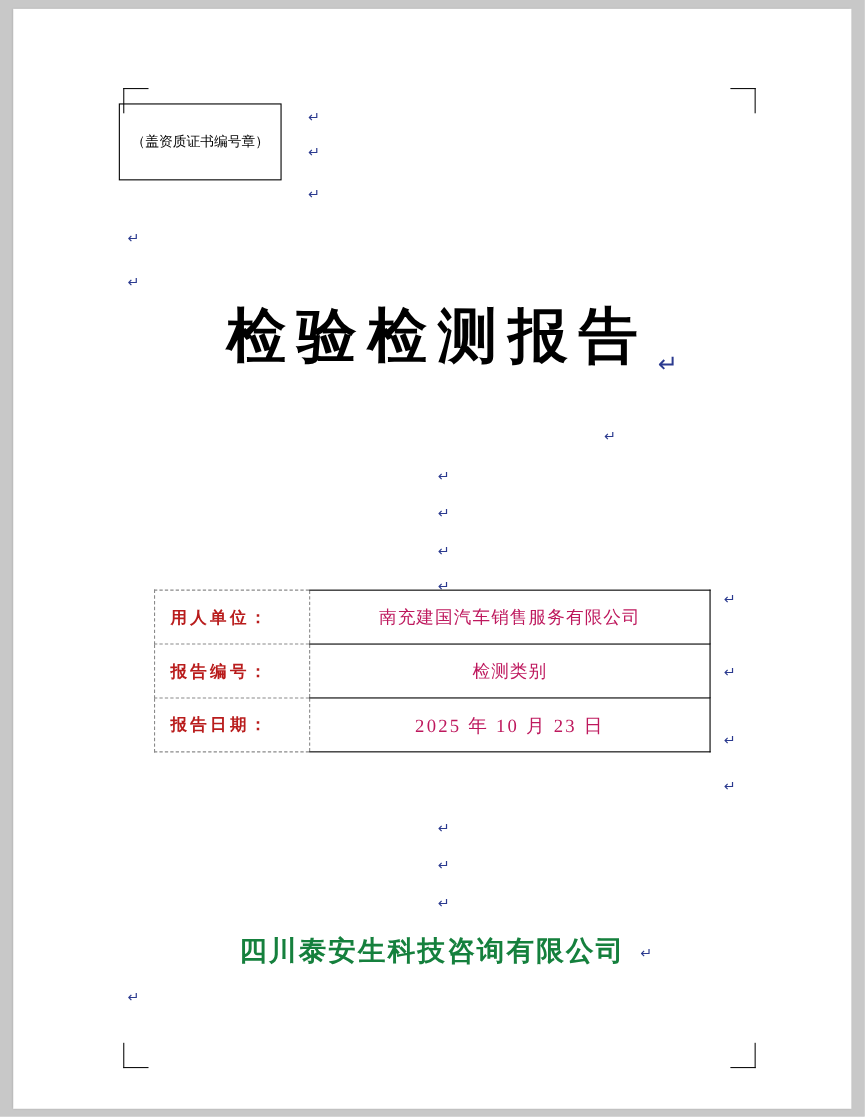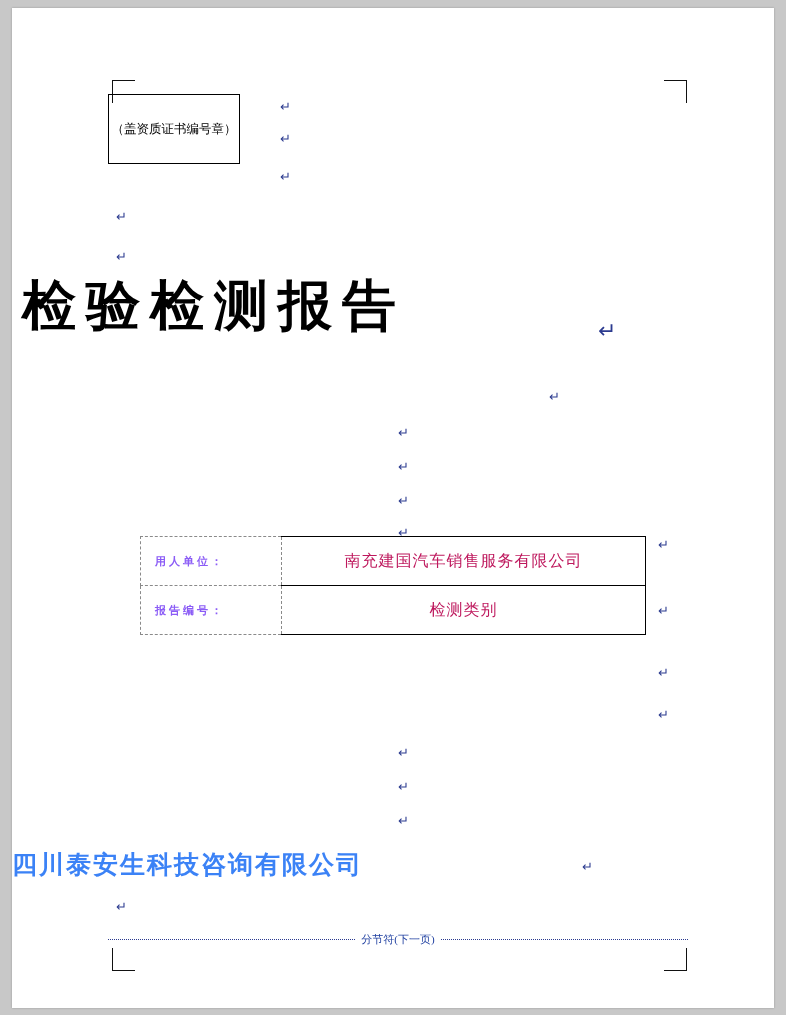--- a/index.html
+++ b/index.html
@@ -42,41 +42,42 @@
     font-family: "Liberation Serif", serif;
     line-height: 1;
     user-select: none;
   }
 
   
   .stamp-box {
     position: absolute;
     left: 96px;
     top: 86px;
-    width: 132px;
+    width: 148px;
     height: 70px;
     border: 1px solid #000;
     box-sizing: border-box;
     display: flex;
     align-items: center;
     justify-content: center;
   }
   .stamp-box .txt {
     font-size: 12.5px;
     color: #000;
     font-family: "Liberation Serif", serif;
     letter-spacing: 0px;
     white-space: nowrap;
   }
 
   .main-title {
     position: absolute;
     left: 0;
     top: 262px;
     width: 762px;
+    text-align: center;
     font-size: 54px;
     font-weight: bold;
     letter-spacing: 10px;
     color: #000;
     font-family: "Liberation Serif", serif;
     text-indent: 10px;
   }
 
   .report-no {
     position: absolute;
@@ -99,24 +100,24 @@
     border-collapse: collapse;
   }
   .info-table td {
     height: 48px;
     padding: 0;
     vertical-align: middle;
   }
   .info-table td.label {
     width: 126px;
     border: 1px dashed #8a8a8a;
-    font-size: 11px;
+    font-size: 15px;
     font-weight: bold;
     letter-spacing: 3px;
-    color: #8b5cf6;
+    color: #b91c1c;
     padding-left: 14px;
     font-family: "Liberation Serif", serif;
     white-space: nowrap;
   }
   .info-table td.value {
     border: 1px solid #000;
     border-left: none;
     text-align: center;
     font-size: 16px;
     color: #be185d;
@@ -126,24 +127,25 @@
   .info-table td.value.dateval {
     letter-spacing: 2px;
     font-size: 17px;
   }
 
   .company {
     position: absolute;
     left: 0;
     top: 840px;
     width: 762px;
+    text-align: center;
     font-size: 25px;
     font-weight: bold;
     letter-spacing: 2px;
-    color: #3b82f6;
+    color: #15803d;
     font-family: Liberation Sans, sans-serif;
   }
 
   .section-break {
     position: absolute;
     left: 96px;
     top: 924px;
     width: 580px;
     display: flex;
     align-items: center;
@@ -202,24 +204,23 @@
   <table class="info-table">
     <tbody>
       <tr>
         <td class="label">用人单位：</td>
         <td class="value">南充建国汽车销售服务有限公司</td>
       </tr>
       <tr>
         <td class="label">报告编号：</td>
         <td class="value">检测类别</td>
       </tr>
+      <tr>
+        <td class="label">报告日期：</td>
+        <td class="value dateval">2025 年 10 月 23 日</td>
+      </tr>
     </tbody>
   </table>
 
   <div class="company">四川泰安生科技咨询有限公司</div>
 
-  <div class="section-break">
-    <span class="dots"></span>
-    <span class="lbl">分节符(下一页)</span>
-    <span class="dots"></span>
-  </div>
 
 </div>
 
 </body></html>

